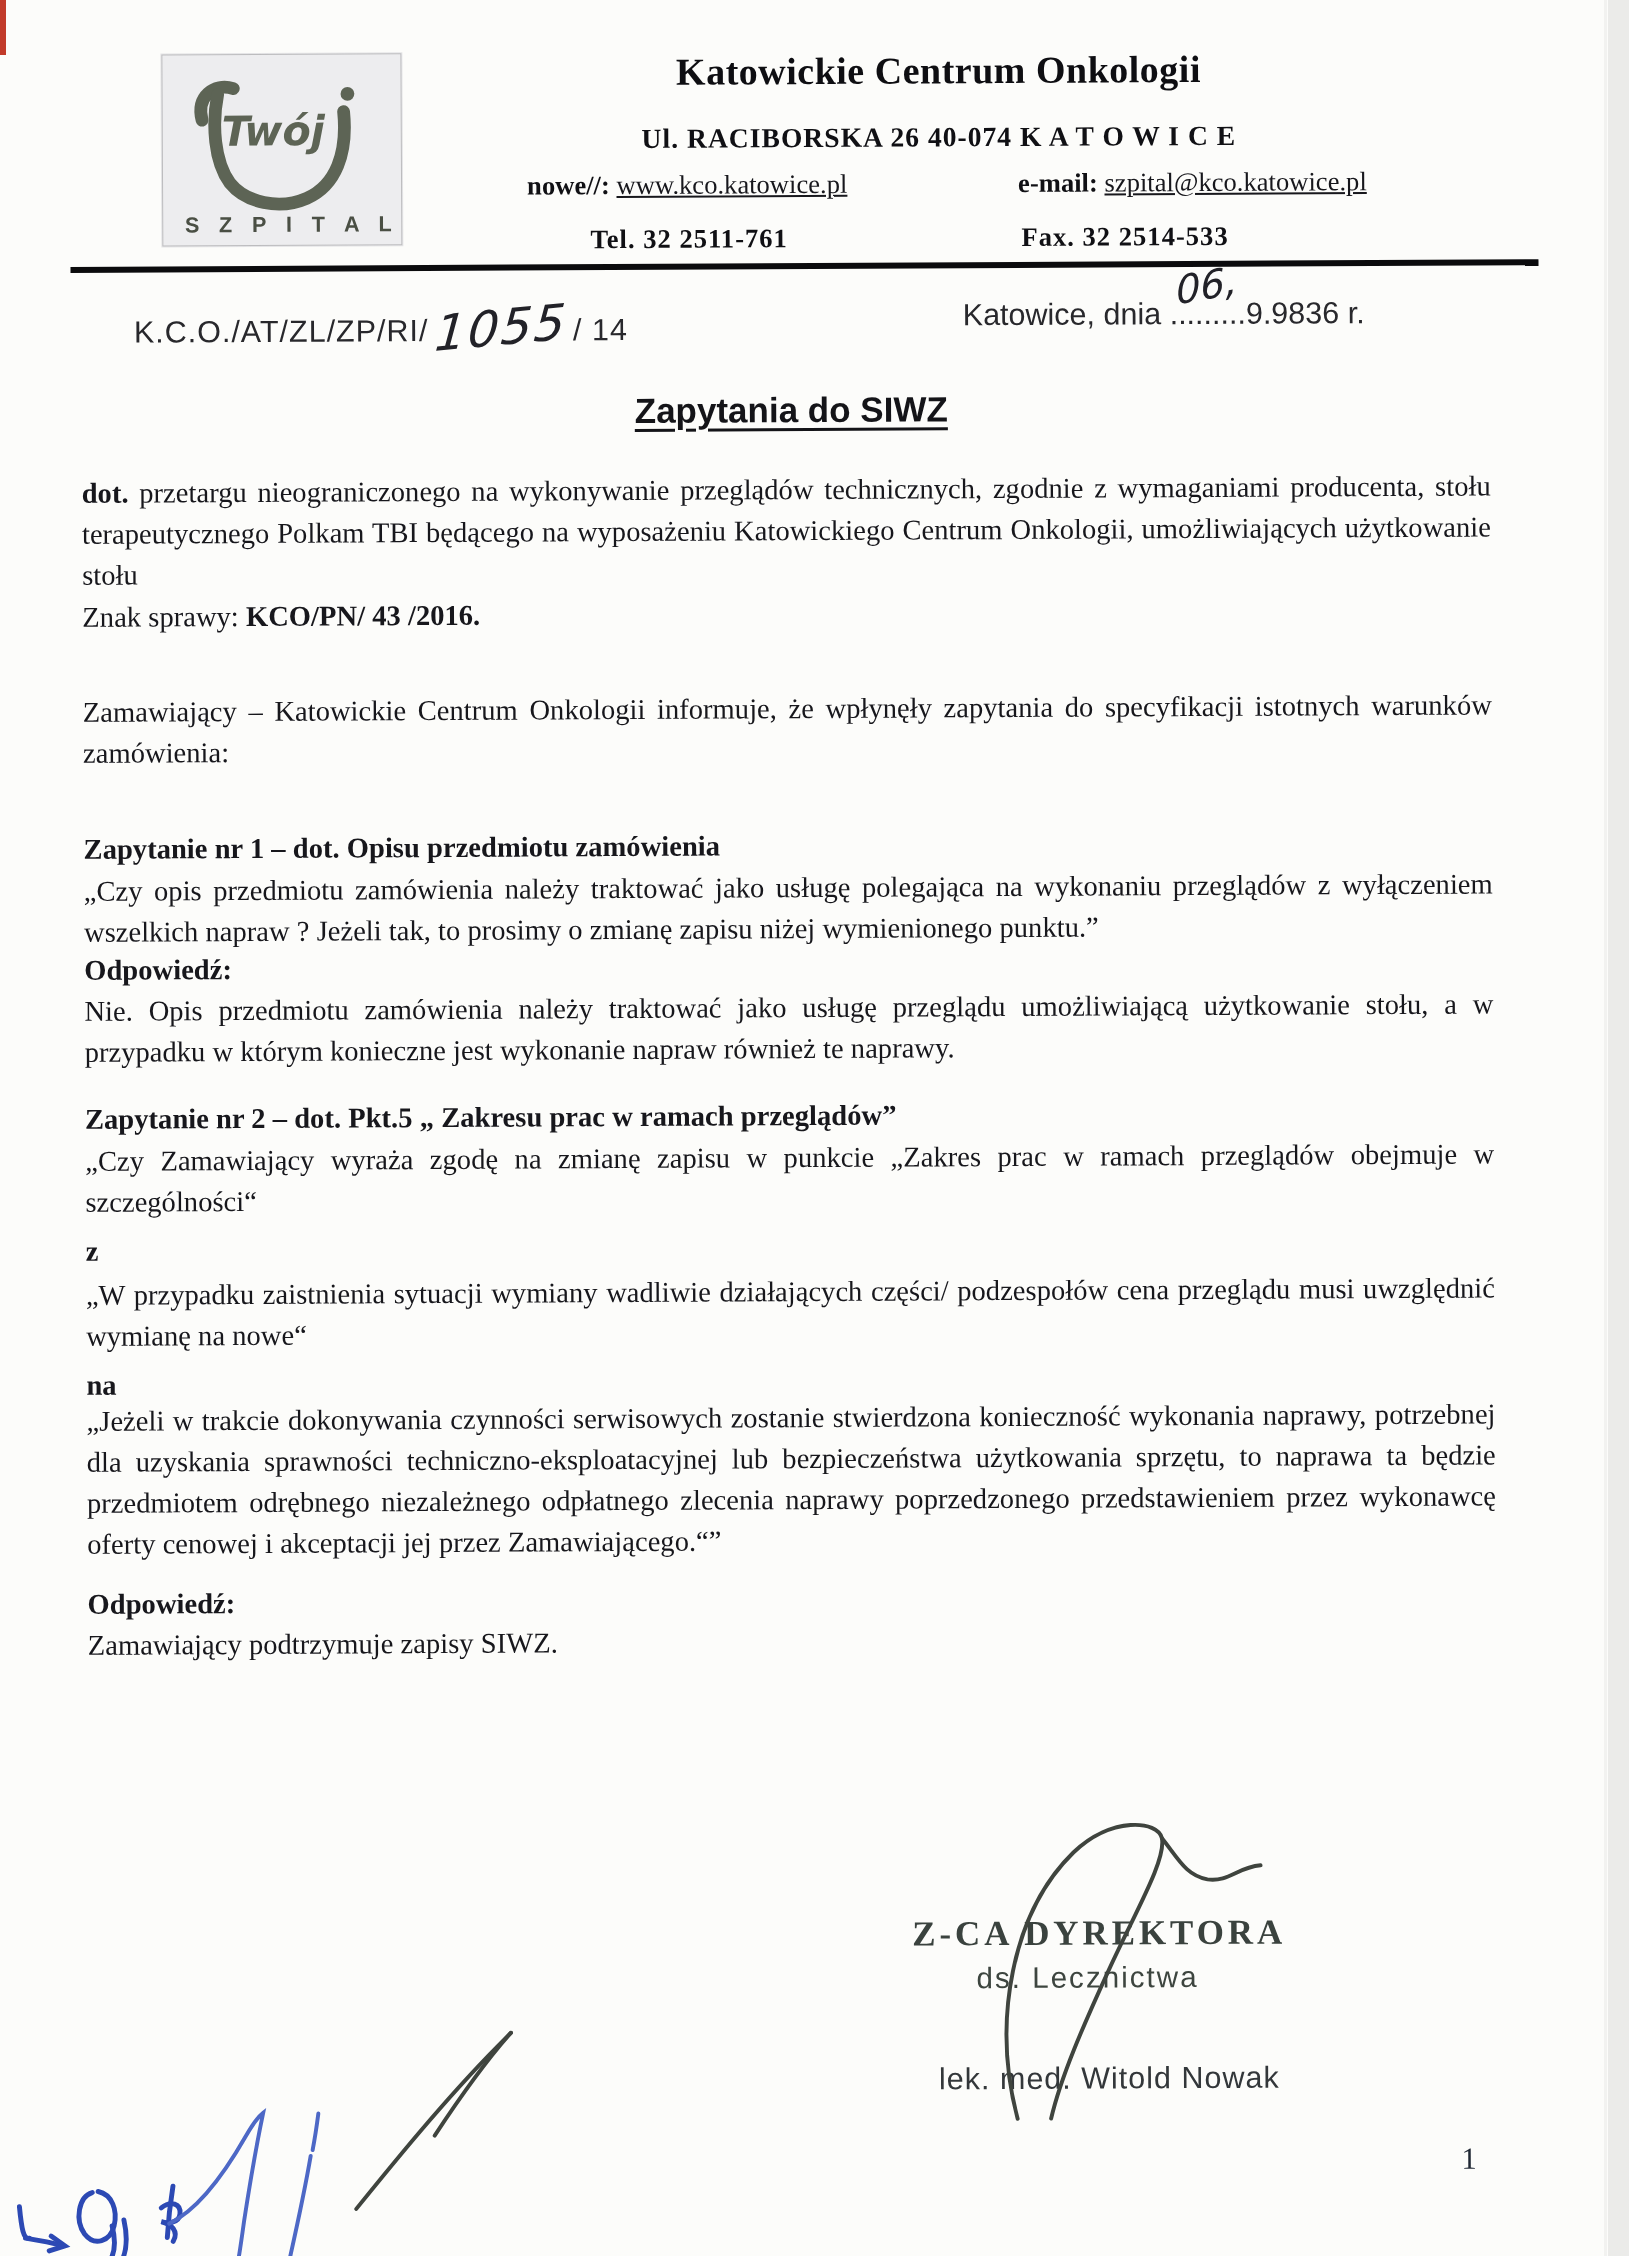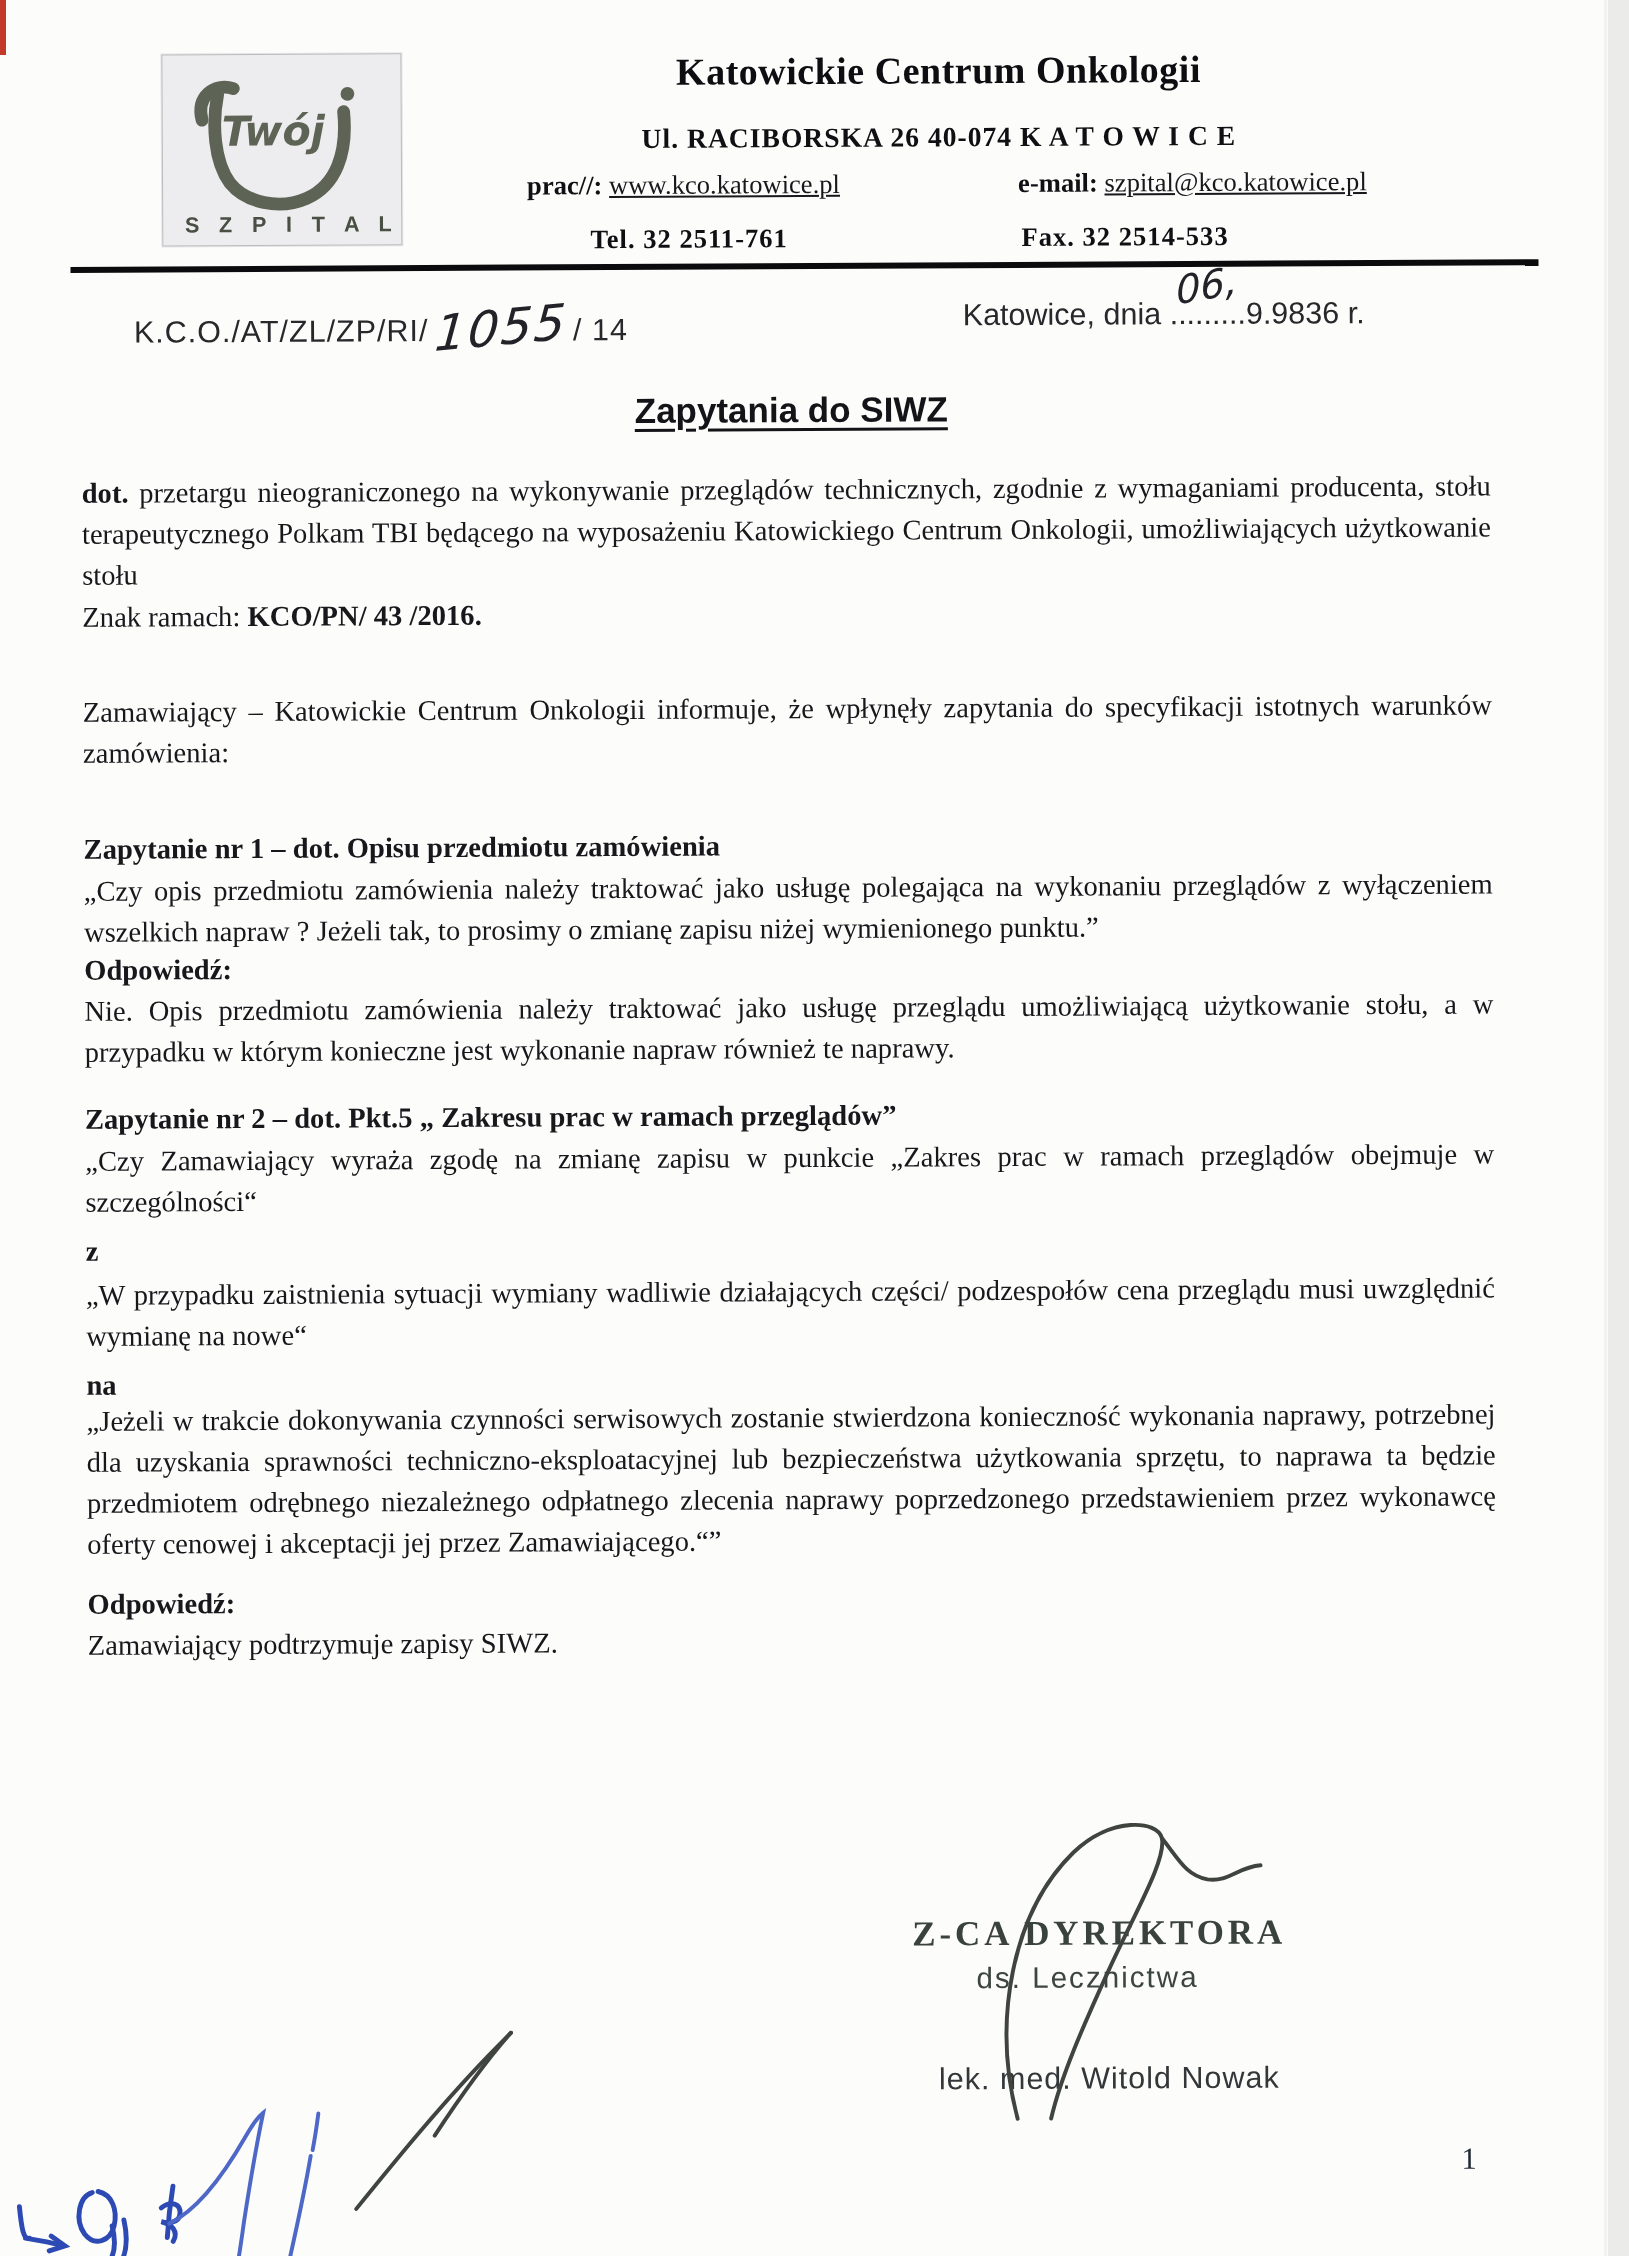--- a/index.html
+++ b/index.html
@@ -94,21 +94,21 @@
       <circle cx="188" cy="40" r="7" fill="#5d6455"></circle>
       <text x="60" y="92" font-family="DejaVu Sans, sans-serif" font-style="italic" font-weight="bold" font-size="42" fill="#5d6455">Twój</text>
       <text x="22" y="180" font-family="Liberation Sans, sans-serif" font-weight="bold" font-size="22" letter-spacing="7" fill="#4a4f44">S Z P I T A L</text>
     </svg>
   </div>
 
   <div class="abs org-name">Katowickie Centrum Onkologii</div>
   <div class="abs address-line">Ul. RACIBORSKA 26 40-074 K A T O W I C E</div>
 
   <div class="abs http-line">
-    <span class="hdr-label">prac//:</span>
+    <span class="hdr-label">nowe//:</span>
     <span class="hdr-url">www.kco.katowice.pl</span>
   </div>
   <div class="abs email-line">
     <span class="hdr-label">e-mail:</span>
     <span class="hdr-url">szpital@kco.katowice.pl</span>
   </div>
   <div class="abs tel-line">Tel. 32 2511-761</div>
   <div class="abs fax-line">Fax. 32 2514-533</div>
 
   <div class="abs header-rule"></div>
@@ -127,21 +127,21 @@
 
   <div class="abs doc-title">
     <span>Zapytania do SIWZ</span>
   </div>
 
   <div class="abs para" style="top:469px">
     <span class="b">dot.</span>
     <span>przetargu nieograniczonego na wykonywanie przeglądów technicznych, zgodnie z wymaganiami producenta, stołu terapeutycznego Polkam TBI będącego na wyposażeniu Katowickiego Centrum Onkologii, umożliwiających użytkowanie stołu</span>
   </div>
   <div class="abs para noj" style="top:593px">
-    <span>Znak ramach:</span>
+    <span>Znak sprawy:</span>
     <span class="b">KCO/PN/ 43 /2016.</span>
   </div>
 
   <div class="abs para" style="top:688px">Zamawiający – Katowickie Centrum Onkologii informuje, że wpłynęły zapytania do specyfikacji istotnych warunków zamówienia:</div>
 
   <div class="abs para b noj" style="top:825px">Zapytanie nr 1 – dot. Opisu przedmiotu zamówienia</div>
   <div class="abs para" style="top:867px">„Czy opis przedmiotu zamówienia należy traktować jako usługę polegająca na wykonaniu przeglądów z wyłączeniem wszelkich napraw ? Jeżeli tak, to prosimy o zmianę zapisu niżej wymienionego punktu.”</div>
   <div class="abs para b noj" style="top:946px">Odpowiedź:</div>
   <div class="abs para" style="top:987px">Nie. Opis przedmiotu zamówienia należy traktować jako usługę przeglądu umożliwiającą użytkowanie stołu, a w przypadku w którym konieczne jest wykonanie napraw również te naprawy.</div>
 

